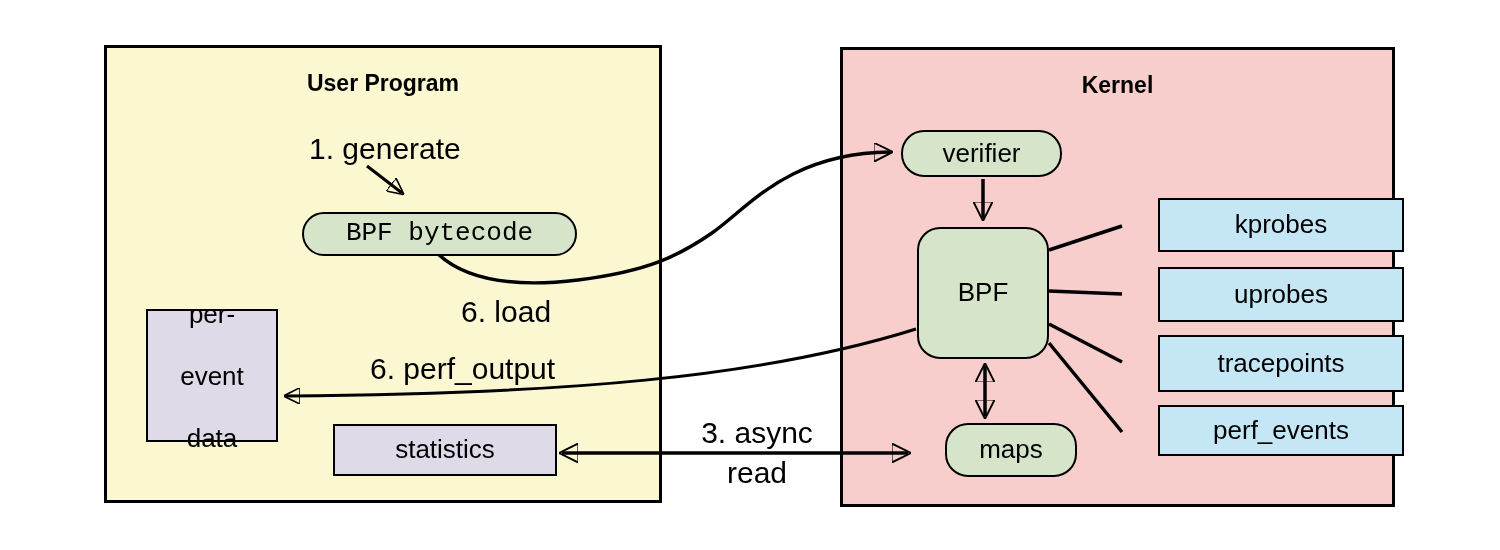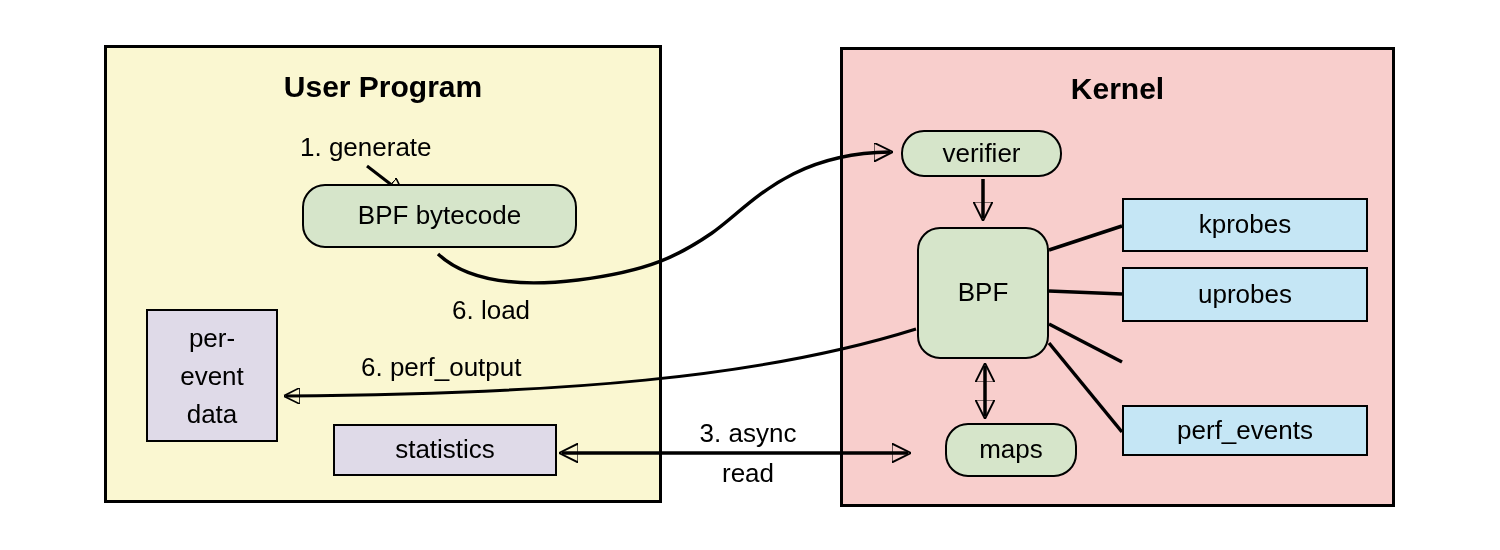--- a/index.html
+++ b/index.html
@@ -26,57 +26,58 @@
     background: var(--c-user_program_bg, #FAF7D1);
   }
   #kernel-panel {
     left: 840px; top: 47px; width: 555px; height: 460px;
     background: var(--c-kernel_bg, #F8CECC);
   }
   .panel-title {
     position: absolute;
     left: 0; right: 0; top: 22px;
     text-align: center;
-    font-size: 30px;
+    font-size: 23px;
     font-weight: bold;
   }
   .node {
     position: absolute;
     border: 2px solid var(--c-border, #000);
     box-sizing: border-box;
     display: flex;
     align-items: center;
     justify-content: center;
     font-size: 26px;
     text-align: center;
     line-height: 1.15;
   }
   .green  { background: var(--c-green_box_bg, #D6E5CA); border-radius: 23px; }
-  .blue   { background: var(--c-blue_box_bg, #C5E6F5); }
-  .purple { background: var(--c-purple_box_bg, #DFDAE8); }
+  .blue   { background: var(--c-blue_box_bg, #C5E6F5); margin-left: 36px; }
+  .purple { background: var(--c-purple_box_bg, #DFDAE8); gap: 24px; }
 
   
-  #bpf-bytecode-box   { left: 302px; top: 184px; width: 275px; height: 64px; }
+  #bpf-bytecode-box   { left: 302px; top: 212px; width: 275px; height: 44px; font-family: Liberation Mono, monospace; }
   #per-event-data-box { left: 146px; top: 309px; width: 132px; height: 133px;
                         flex-direction: column; line-height: 38px; }
   #statistics-box     { left: 333px; top: 424px; width: 224px; height: 52px; }
 
   
   #verifier-box    { left: 901px;  top: 130px; width: 161px; height: 47px; }
   #bpf-box         { left: 917px;  top: 227px; width: 132px; height: 132px; }
   #maps-box        { left: 945px;  top: 423px; width: 132px; height: 54px; }
   #kprobes-box     { left: 1122px; top: 198px; width: 246px; height: 54px; }
   #uprobes-box     { left: 1122px; top: 267px; width: 246px; height: 55px; }
   #tracepoints-box { left: 1122px; top: 335px; width: 246px; height: 57px; }
   #perf-events-box { left: 1122px; top: 405px; width: 246px; height: 51px; }
 
   .flow-label {
     position: absolute;
-    font-size: 26px;
+    font-size: 30px;
     white-space: nowrap;
+    margin-left: 9px;
   }
   #generate-label    { left: 300px; top: 132px; }
   #load-label        { left: 452px; top: 295px; }
   #perf-output-label { left: 361px; top: 352px; }
   #async-read-label  {
     left: 668px; top: 413px; width: 160px;
     text-align: center; line-height: 40px; white-space: normal;
   }
 
   #arrow-layer {
@@ -155,20 +156,23 @@
   <div class="node green" id="maps-box">
     <span>maps</span>
   </div>
 
   <div class="node blue" id="kprobes-box">
     <span>kprobes</span>
   </div>
   <div class="node blue" id="uprobes-box">
     <span>uprobes</span>
   </div>
+  <div class="node blue" id="tracepoints-box">
+    <span>tracepoints</span>
+  </div>
   <div class="node blue" id="perf-events-box">
     <span>perf_events</span>
   </div>
 
   <div class="flow-label" id="generate-label">1. generate</div>
   <div class="flow-label" id="load-label">6. load</div>
   <div class="flow-label" id="perf-output-label">6. perf_output</div>
   <div class="flow-label" id="async-read-label">
     <div>3. async</div>
     <div>read</div>

